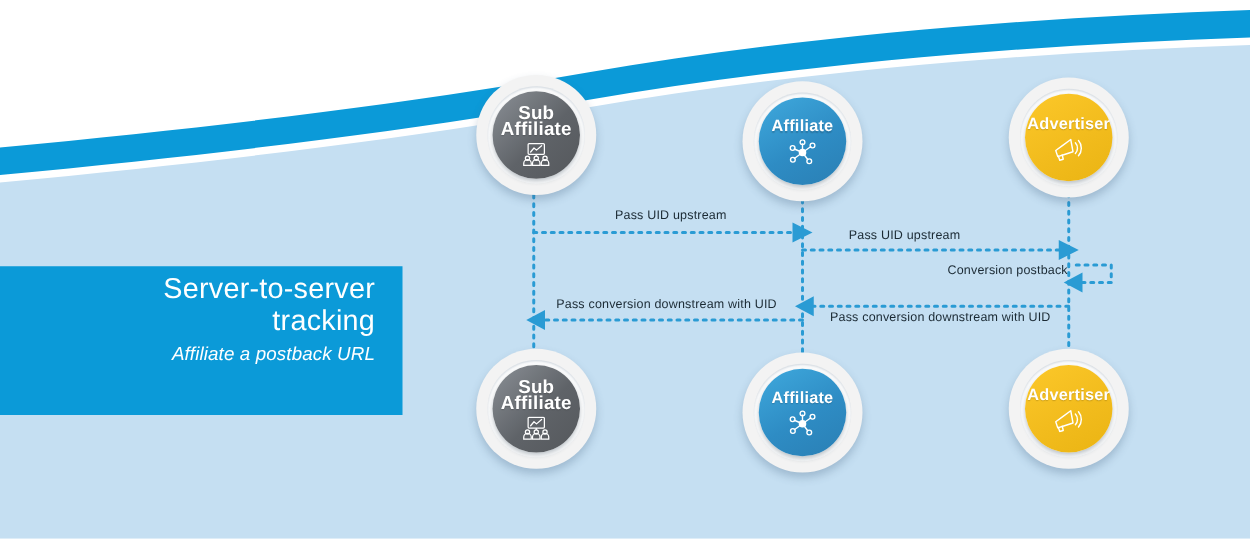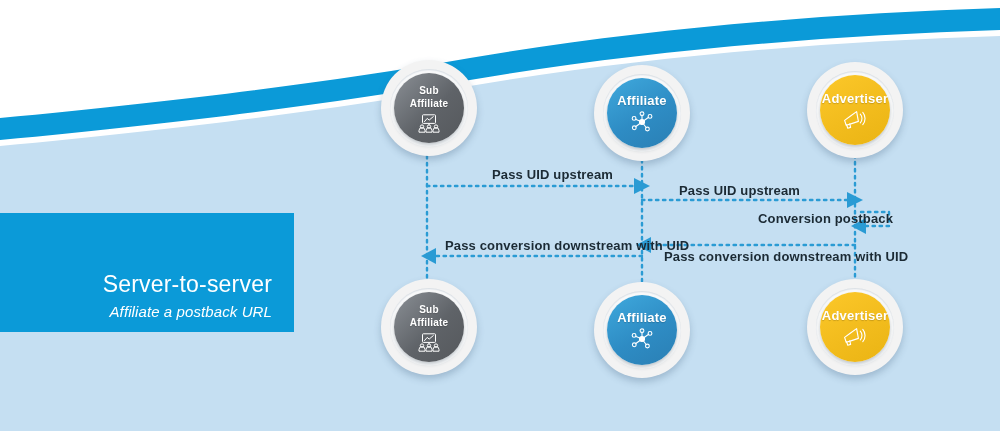--- a/index.html
+++ b/index.html
@@ -10,25 +10,25 @@
     overflow:hidden;
     position:relative;
   }
   #stage{position:absolute;left:0;top:0;width:1000px;height:431px;overflow:hidden;}
 
   
   .bg-svg{position:absolute;left:0;top:0;width:1000px;height:431px;}
 
   
   .title-panel{
-    position:absolute;left:0;top:213px;width:294px;height:119px;
+    position:absolute;left:0;top:213px;width:322px;height:119px;
     background:#0b9ad8;
     box-sizing:border-box;
     padding:4px 22px 10px 18px;
-    display:flex;flex-direction:column;align-items:flex-end;justify-content:flex-end;
+    display:flex;flex-direction:column;align-items:flex-end;justify-content:flex-start;
   }
   .title-main{
     color:#ffffff;font-size:23px;line-height:26px;font-weight:400;
     text-align:right;letter-spacing:.2px;
   }
   .title-sub{
     color:#ffffff;font-size:15px;line-height:20px;font-style:italic;
     text-align:right;margin-top:5px;letter-spacing:.1px;
   }
 
@@ -51,48 +51,49 @@
     color:#ffffff;text-align:center;
     box-shadow:0 2px 4px rgba(40,60,80,.33);
   }
   .disc-gray{background:linear-gradient(135deg,#8b9096 0%,#5f6368 55%,#55585c 100%);}
   .disc-blue{background:linear-gradient(150deg,#3fa9dd 0%,#2e8cc4 55%,#2a7fb4 100%);}
   .disc-gold{background:linear-gradient(150deg,#fcc82a 0%,#f2bc1d 55%,#eab413 100%);}
   .node-label{
     font-size:13px;font-weight:bold;line-height:14px;letter-spacing:.2px;
     text-shadow:0 1px 1px rgba(0,0,0,.18);
   }
-  .node-label.two{font-size:10px;line-height:13.5px;}
+  .node-label.two{font-size:15px;line-height:13.5px;}
   .node-icon{margin-top:3px;display:block;}
 
   
   .arrows{position:absolute;left:0;top:0;width:1000px;height:431px;}
 
   
   .caption{
-    position:absolute;color:#1b2a34;font-size:13px;font-weight:bold;
+    position:absolute;color:#1b2a34;font-size:10px;font-weight:normal;
     letter-spacing:.15px;white-space:nowrap;
   }
 </style>
 </head>
 <body>
 
 <div id="stage">
 
   <svg class="bg-svg" viewBox="0 0 1000 431" preserveAspectRatio="none">
     <rect x="0" y="0" width="1000" height="431" fill="#ffffff"></rect>
 
     <path d="M0,146 C190,128 330,110 470,86 C640,57 820,42 1000,36 L1000,431 L0,431 Z" fill="#c5dff2"></path>
 
     <path d="M0,118 C190,100 330,82 470,58 C640,29 820,14 1000,8 L1000,30 C820,36 640,51 470,80 C330,104 190,122 0,140 Z" fill="#0b9ad8"></path>
   </svg>
 
   <div class="title-panel">
     <div class="title-main">
       <span>Server-to-server</span><br>
+      <span>tracking</span>
     </div>
     <div class="title-sub">Affiliate a postback URL</div>
   </div>
 
   <svg class="arrows" viewBox="0 0 1000 431">
     <g stroke="#2a9bd4" stroke-width="2.4" fill="none" stroke-linecap="round" stroke-dasharray="2.4 4.6">
 
       <line x1="427" y1="156" x2="427" y2="288"></line>
 
       <line x1="642" y1="160" x2="642" y2="286"></line>

